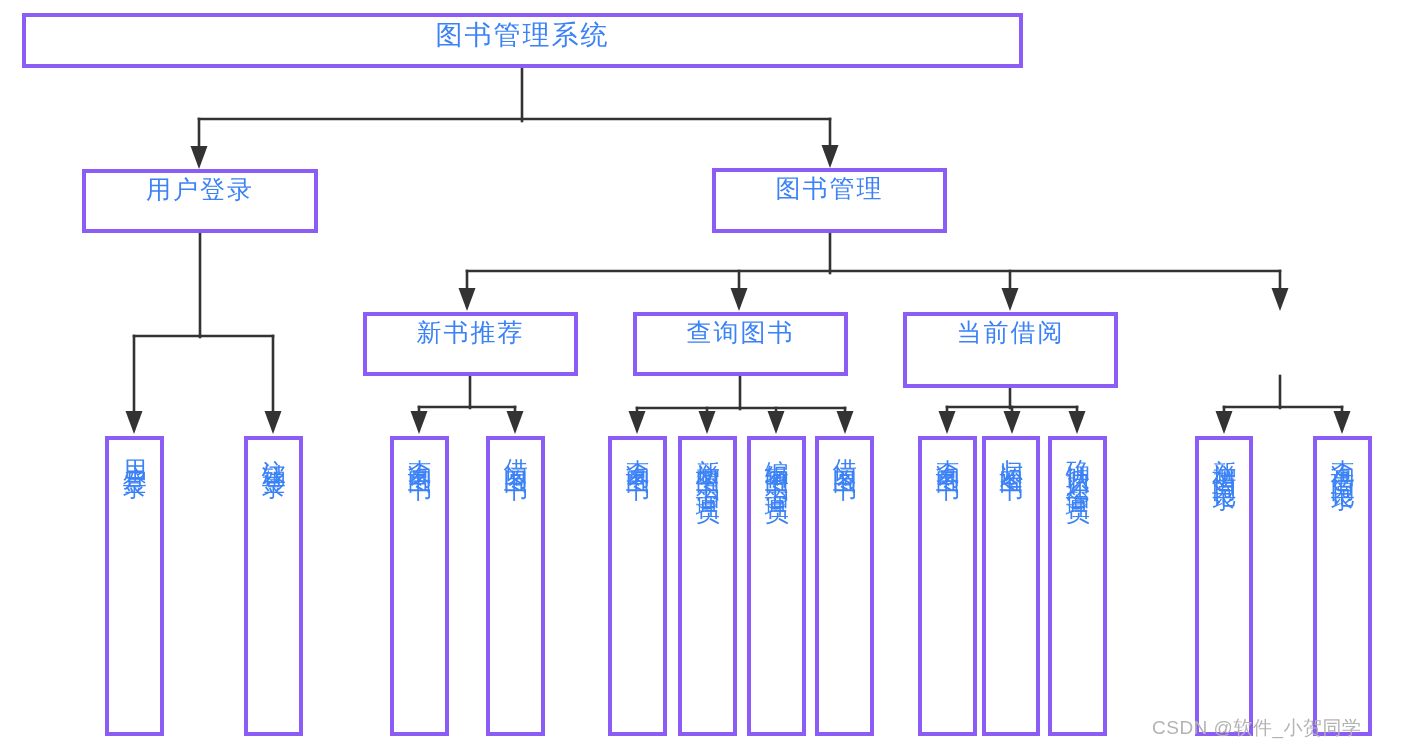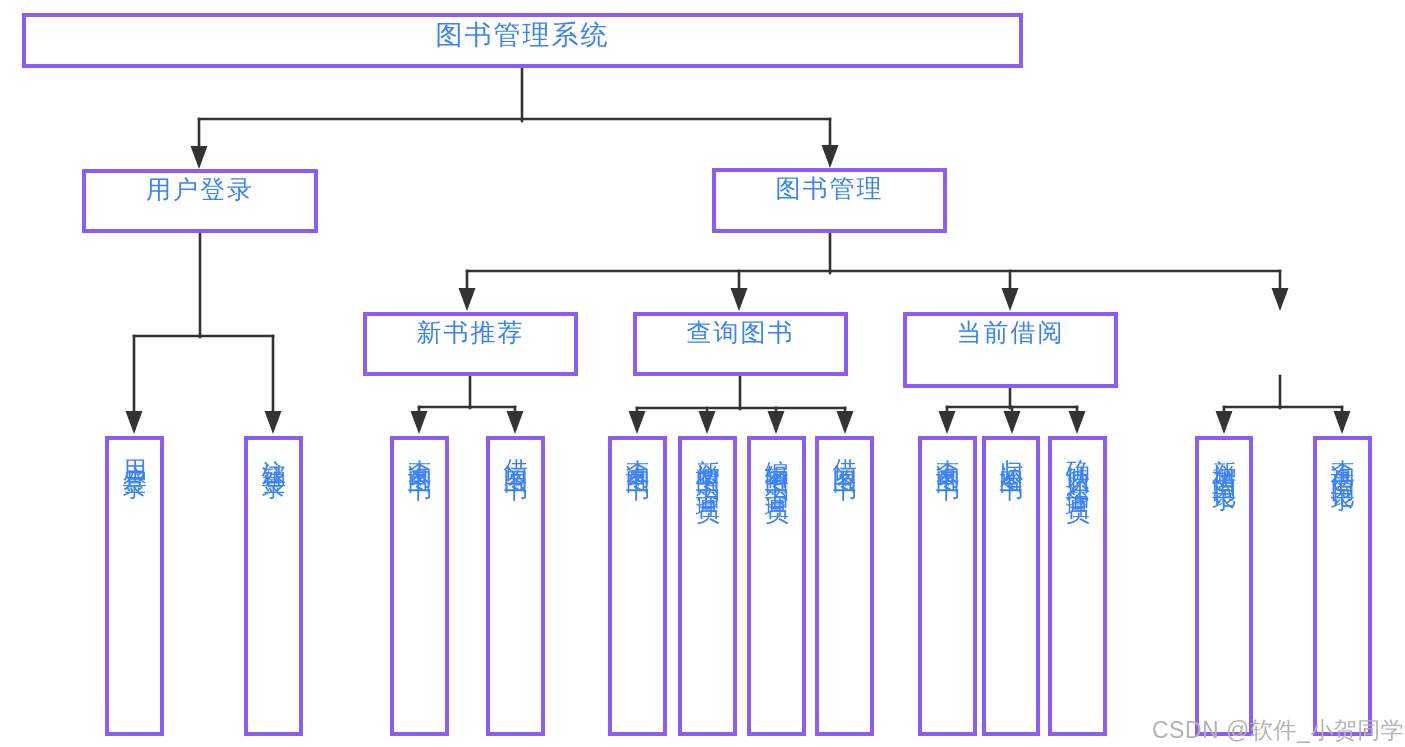--- a/index.html
+++ b/index.html
@@ -13,21 +13,21 @@
     display:flex;align-items:flex-start;justify-content:center;color:#3b82f6;
   }
   .node.h .lbl{font-size:25px;letter-spacing:2px;white-space:nowrap;}
   .node.root .lbl{font-size:27px;letter-spacing:2px;}
   .node.v .vtext{
     writing-mode:vertical-rl;text-orientation:mixed;
     font-size:24px;letter-spacing:6px;line-height:1.1;
   }
   .watermark{
     position:absolute;left:1152px;top:715px;z-index:5;
-    font-size:23px;letter-spacing:0.5px;color:#b3b3b3;white-space:nowrap;
+    font-size:19px;letter-spacing:0.5px;color:#b3b3b3;white-space:nowrap;
   }
 </style>
 </head>
 <body>
 
 <div class="stage">
 
   <svg class="wires" width="1405" height="747" viewBox="0 0 1405 747" xmlns="http://www.w3.org/2000/svg">
       <line x1="522" y1="68" x2="522" y2="121" stroke="#333333" stroke-width="2.6" stroke-linecap="square"></line>
       <line x1="199" y1="119" x2="830" y2="119" stroke="#333333" stroke-width="2.6" stroke-linecap="square"></line>

